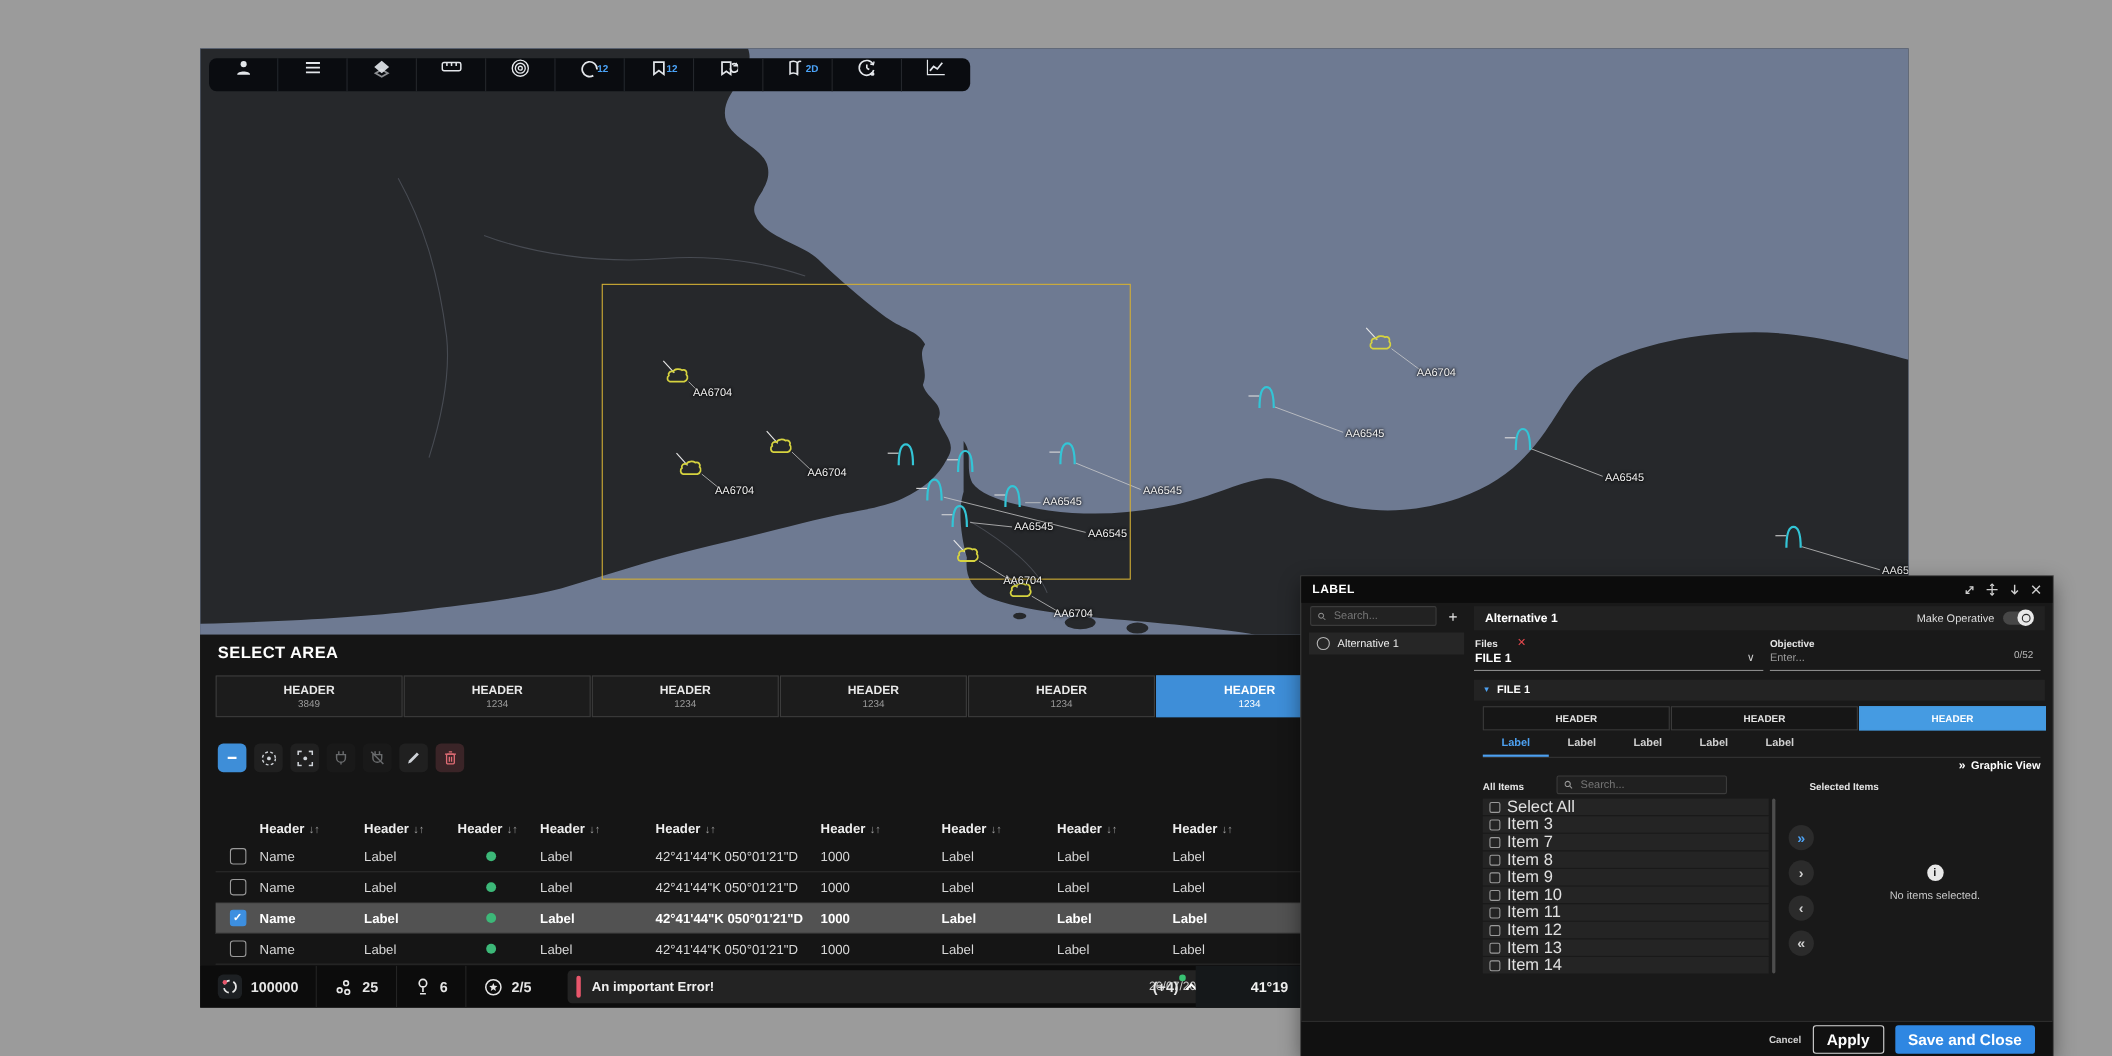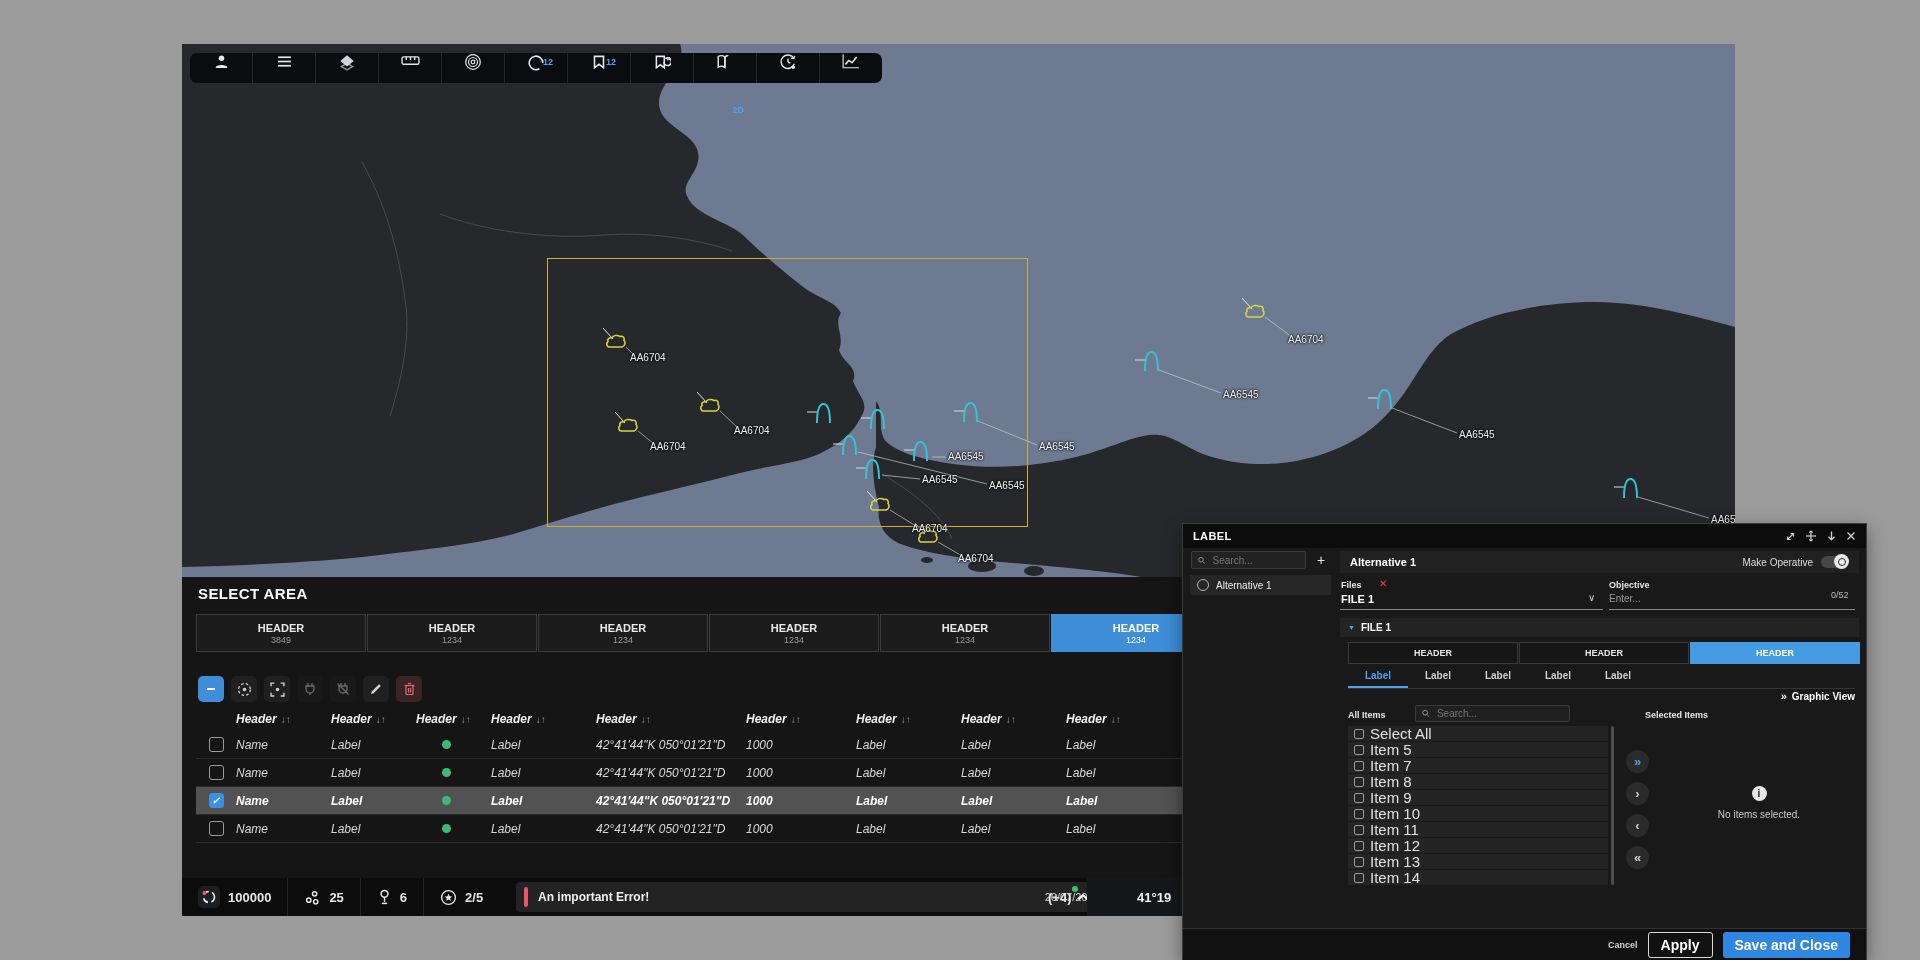--- a/index.html
+++ b/index.html
@@ -22,21 +22,21 @@
   .sa-tab .t1{font-size:11px;font-weight:bold;color:#e8e8e8;}
   .sa-tab .t2{font-size:9px;color:#9a9a9a;margin-top:1px;}
   .sa-tab.active{background:#3e8ed8;border-color:#3e8ed8;}
   .sa-tab.active .t1,.sa-tab.active .t2{color:#fff;}
   .sa-actions{position:absolute;left:16px;top:99px;display:flex;gap:7px;}
   .sa-btn{width:26px;height:26px;border-radius:5px;background:#202020;display:flex;align-items:center;justify-content:center;color:#cfd3d8;cursor:pointer;}
   .sa-btn.primary{background:#3e8ed8;color:#fff;}
   .sa-btn.danger{background:#3a2427;color:#e06c75;}
   .sa-btn.dim{opacity:.45;}
   
-  .sa-table{position:absolute;left:14px;top:130px;width:1180px;font-style:italic;}
+  .sa-table{position:absolute;left:14px;top:164px;width:1180px;}
   .tr{display:flex;align-items:center;height:27px;border-bottom:1px solid #2b2b2b;color:#d8d8d8;font-size:12px;}
   .tr.head{color:#eee;font-weight:bold;border-bottom:none;height:24px;}
   .tr.sel{background:#525252;color:#fff;font-weight:bold;}
   .cbx{width:40px;display:flex;align-items:center;justify-content:center;}
   .cb{width:13px;height:13px;border:1.5px solid #9a9a9a;border-radius:3px;}
   .cb.on{background:#3d8fe0;border-color:#3d8fe0;color:#fff;font-size:10px;line-height:13px;text-align:center;}
   .c1{width:95px;}.c2{width:85px;}.c3{width:75px;text-align:left;padding-left:26px;box-sizing:border-box;}
   .c4{width:105px;}.c5{width:150px;}.c6{width:110px;}.c7{width:105px;}.c8{width:105px;}.c9{width:105px;}
   .sort{color:#9a9a9a;font-size:10px;margin-left:4px;font-weight:normal;}
   .dot{width:9px;height:9px;border-radius:50%;background:#3cb878;display:inline-block;}
@@ -270,21 +270,21 @@
               <path d="M11,5 A3.4,3.4 0 1 1 9.6,8.2"></path>
               <path d="M14.6,3.6 L14.6,6 L12.2,6" stroke-width="1.1"></path>
             </svg>
           </div>
         <div class="tb-cell">
             <svg width="19" height="18" viewBox="0 0 17 16" fill="none" stroke="currentColor" stroke-width="1.3">
               <path d="M2,3 C4,2 6,2 8,3.4 L8,13 C6,11.6 4,11.6 2,12.6 Z"></path>
               <path d="M8,3.4 C9.5,2.2 10.5,2.2 11,2.6"></path>
               <path d="M8,13 L8,3.4"></path>
             </svg>
-            <span class="tb-badge" style="right:12px;margin-top:48px;">2D</span>
+            <span class="tb-badge" style="right:12px;">2D</span>
           </div>
         <div class="tb-cell">
             <svg width="18" height="18" viewBox="0 0 16 16" fill="none" stroke="currentColor" stroke-width="1.3">
               <path d="M13.6,9.5 A6,6 0 1 1 13.2,5"></path>
               <path d="M13.9,2.6 L13.3,5.2 L10.8,4.6" stroke-width="1.1"></path>
               <line x1="8" y1="5" x2="8" y2="8"></line>
               <line x1="8" y1="8" x2="10" y2="9"></line>
               <circle cx="12.6" cy="12.6" r="1.6" fill="currentColor" stroke="none"></circle>
             </svg>
           </div>
@@ -629,21 +629,21 @@
     </div>
     <span class="lbl-sm" style="position:absolute;left:462px;top:186px;">Selected Items</span>
 
     <div style="position:absolute;left:165px;top:202px;width:260px;">
       <div class="item-row">
           <span class="cb2"></span>
           <span>Select All</span>
         </div>
       <div class="item-row">
           <span class="cb2"></span>
-          <span>Item 5</span>
+          <span>Item 3</span>
         </div>
       <div class="item-row">
           <span class="cb2"></span>
           <span>Item 7</span>
         </div>
       <div class="item-row">
           <span class="cb2"></span>
           <span>Item 8</span>
         </div>
       <div class="item-row">

